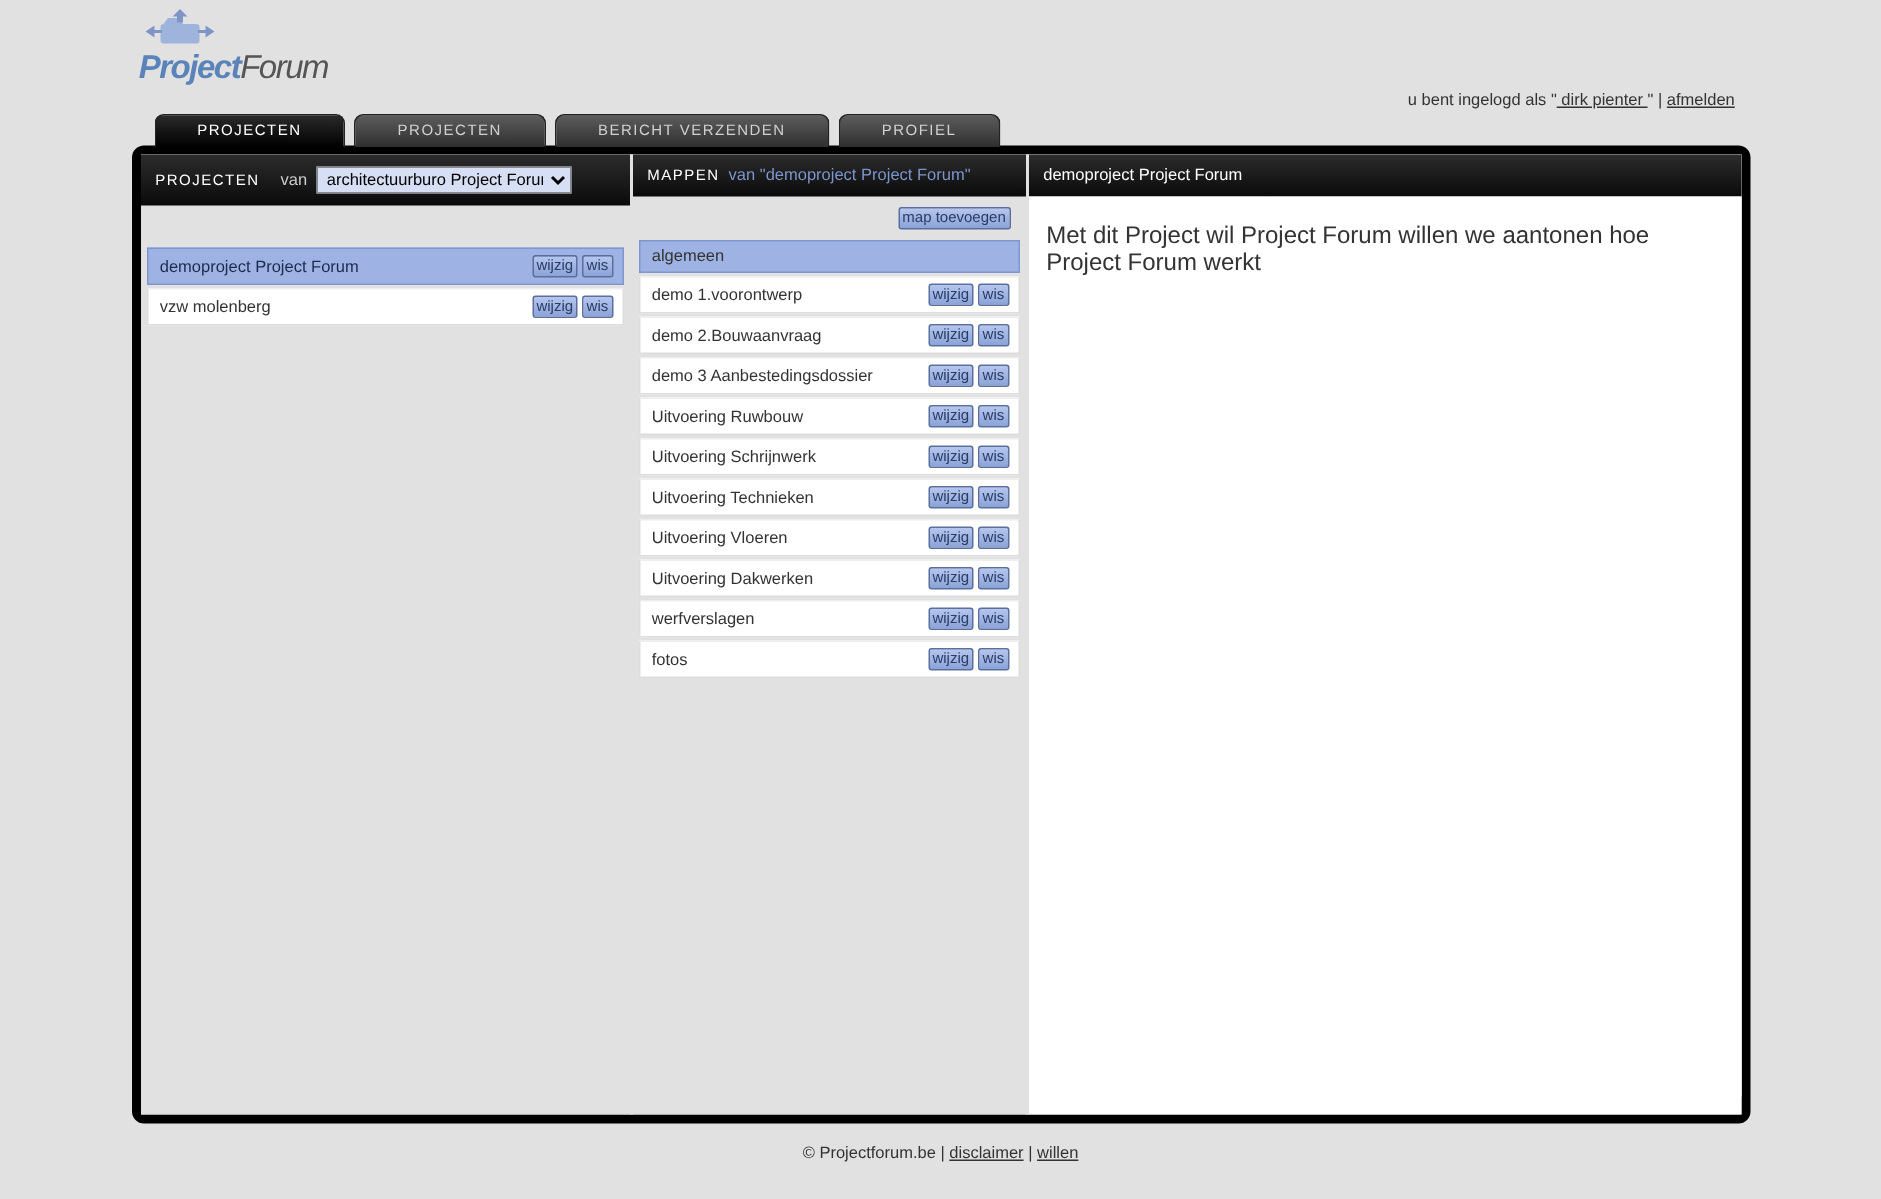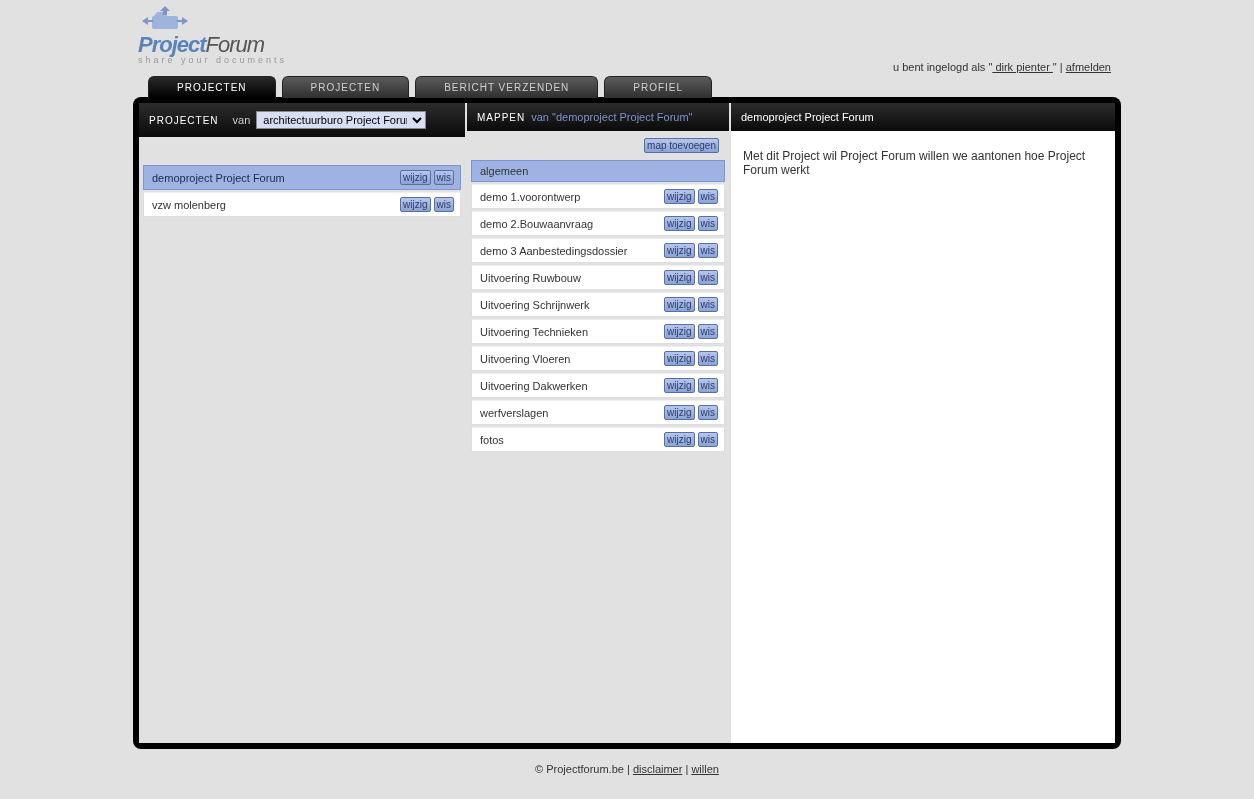--- a/index.html
+++ b/index.html
@@ -6,21 +6,21 @@
   body {
     margin: 0;
     padding: 0;
     background: #e1e1e1;
     font-family: Verdana, Arial, sans-serif;
     font-size: 11px;
     color: #333;
     width: 1254px;
   }
   .page {
-    width: 988px;
+    width: 1079px;
     margin: 0 auto;
     padding-top: 6px;
   }
   .topbar {
     position: relative;
     min-height: 60px;
   }
   .logo {
     margin-left: 5px;
     line-height: 1;
@@ -134,21 +134,21 @@
     color:#2d3d64;
     cursor:default;
   }
   .row .name { flex:1; color:#333; }
   .row.selected .name { color:#1b2b4d; }
   .row .actions { display:flex; gap:3px;margin-left:17px; }
   .content-body {
     background:#fff;
     min-height:600px;
     padding:18px 12px;
-    font-size:12px;
+    font-size:16px;
     color:#333;
   }
   .col1, .col2 { min-height:640px; background:#e1e1e1; }
   .col1 .body, .col2 .body { padding:0 2px 6px 2px; }
   .footer {
     text-align:center;
     font-size:11px;
     color:#333;
     padding:14px 0 20px 0;
   }
@@ -165,21 +165,20 @@
           <path d="M16 10 h22 a2 2 0 0 1 2 2 v9 a2 2 0 0 1 -2 2 h-22 a2 2 0 0 1 -2 -2 v-9 a2 2 0 0 1 2 -2 z" fill="#9fb4dc"></path>
           <path d="M16 10 l3 -4 h8 l2 4 z" fill="#9fb4dc"></path>
           <path d="M27 0 l5 5 h-3 v4 h-4 v-4 h-3 z" fill="#7e95c6"></path>
           <path d="M10 11 l-6 4 l6 4 v-3 h5 v-2 h-5 z" fill="#7e95c6"></path>
           <path d="M44 11 l6 4 l-6 4 v-3 h-5 v-2 h5 z" fill="#7e95c6"></path>
         </svg>
       </div>
       <div class="brand">
         <span class="proj">Project</span><span class="forum">Forum</span>
       </div>
-      <div class="tagline">share your documents</div>
     </div>
     <div class="login-status">
       <span>u bent ingelogd als "</span><a href="#"> dirk pienter </a><span>" | </span><a href="#">afmelden</a>
     </div>
   </div>
 
   <div class="tabs" id="tabs">
       <div class="tab active">PROJECTEN</div>
       <div class="tab">PROJECTEN</div>
       <div class="tab">BERICHT VERZENDEN</div>

